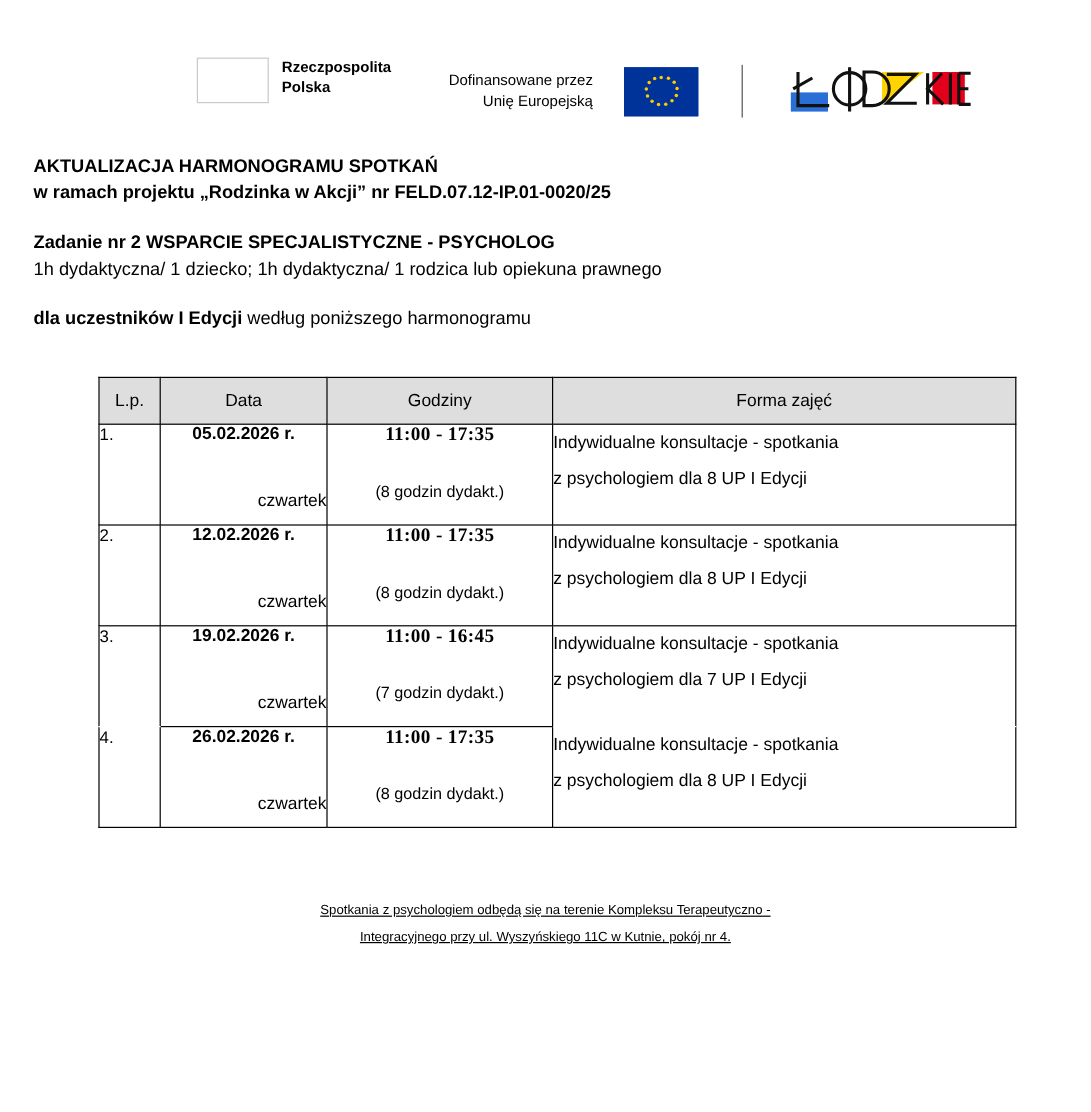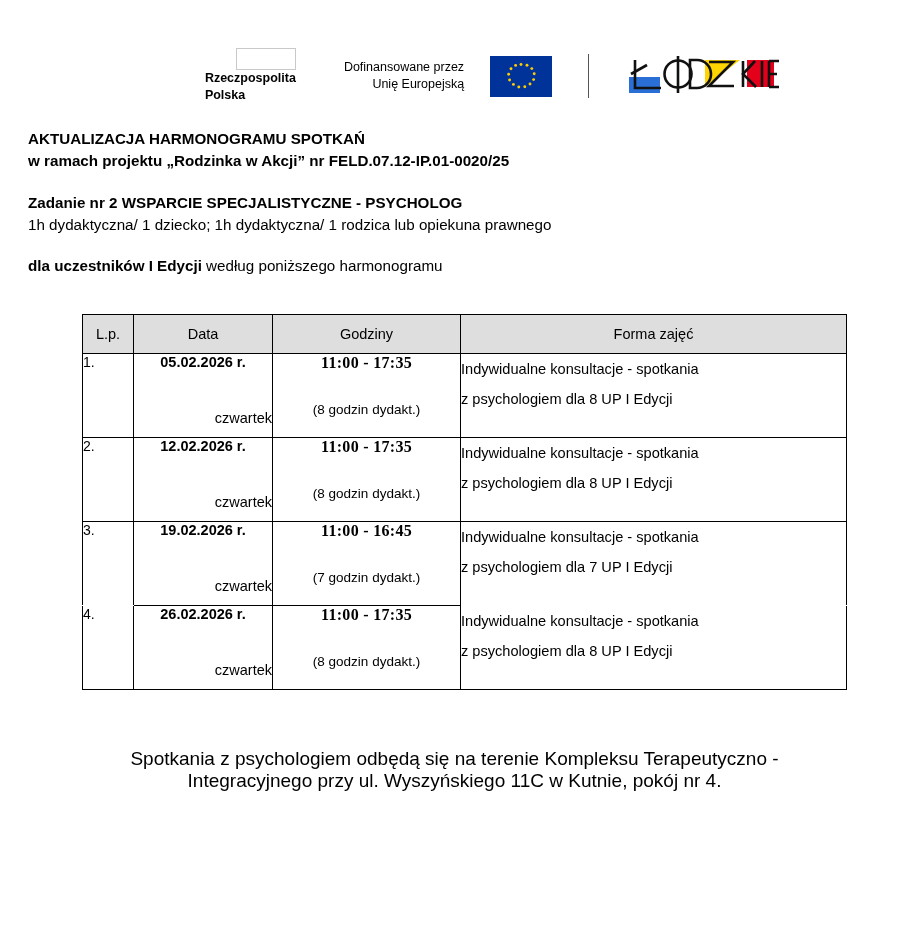--- a/index.html
+++ b/index.html
@@ -40,21 +40,21 @@
   .fe-text {
     margin-left: 11px;
     font-size: 12.5px;
     font-weight: bold;
     line-height: 1.35;
     letter-spacing: -0.1px;
     white-space: nowrap;
   }
 
   
-  .pl-logo { margin-left: 64px; display:flex; align-items:flex-end;flex-direction:column; }
+  .pl-logo { margin-left: 64px; display:flex; align-items:flex-start; }
   .pl-flag {
     width: 60px; height: 38px;
     border: 0.8px solid #c9c9c9;
     box-sizing: border-box;
     overflow:hidden;
   }
   .pl-flag .white { height: 50%; background:#ffffff; }
   .pl-flag .red   { height: 50%; background:#c8102e; }
   .pl-text {
     margin-left: 11px;
@@ -197,23 +197,24 @@
 
   
   .footer-block {
     position: absolute;
     left: 0;
     top: 748px;
     width: 909px;
     text-align: center;
   }
   .f-line {
-    font-size: 19px;
+    font-size: 11px;
     line-height: 22px;
     white-space: nowrap;
+    text-decoration: underline;
   }
 </style>
 </head>
 <body>
 
 <div class="logo-bar">
 
 
   <div class="logo-block pl-logo">
     <span class="pl-flag">

